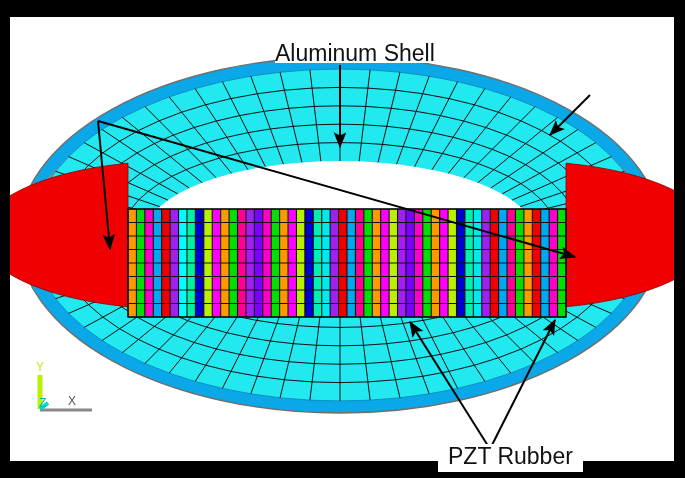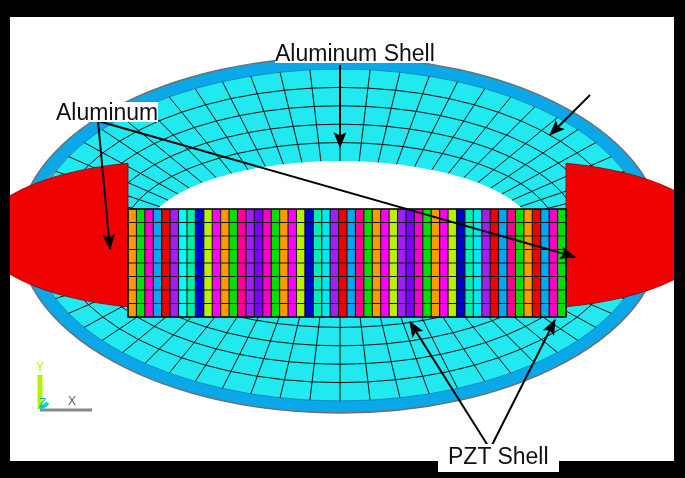--- a/index.html
+++ b/index.html
@@ -303,17 +303,16 @@
         <path d="M 30 392 L 30 392" stroke="#b8f000" stroke-width="5" fill="none"></path>
         <path d="M 30 393 L 82 393" stroke="#888888" stroke-width="3" fill="none"></path>
         <path d="M 30 392 L 38 386" stroke="#00d8d8" stroke-width="4" fill="none"></path>
         <text id="txY" x="26" y="354" font-size="12" fill="#b8f000" font-family="Liberation Sans, sans-serif">Y</text>
         <text id="txZ" x="29" y="390" font-size="12" fill="#00b8b8" font-family="Liberation Sans, sans-serif">Z</text>
         <text id="txX" x="58" y="388" font-size="12" fill="#555555" font-family="Liberation Sans, sans-serif">X</text>
       </g>
     </svg>
 
     <div class="lbl" id="lbl-alshell">Aluminum Shell</div>
-    <div class="lbl" id="lbl-alum">Aluminum</div>
   </div>
 
-  <div class="lbl" id="lbl-pzt">PZT Shell</div>
+  <div class="lbl" id="lbl-pzt">PZT Rubber</div>
 </div>
 
 </body></html>

